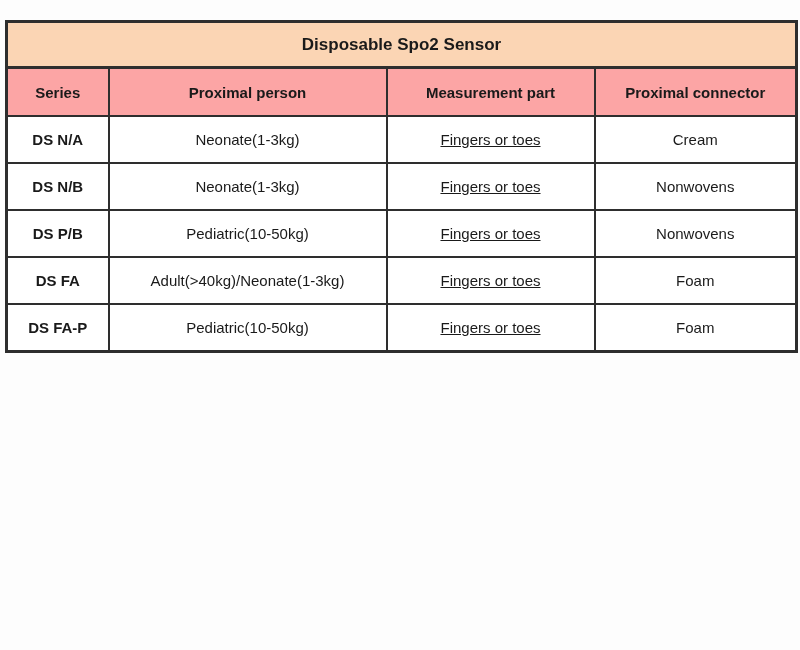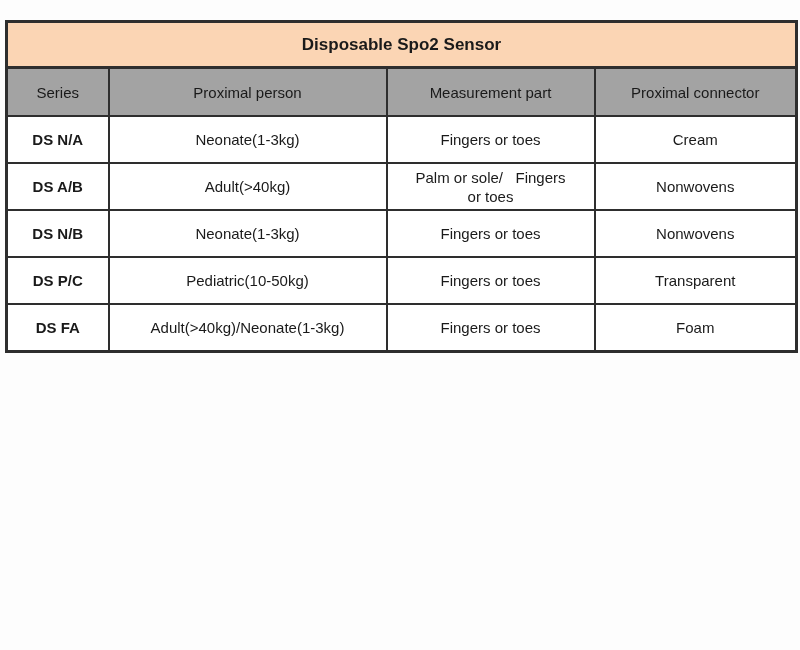--- a/index.html
+++ b/index.html
@@ -32,28 +32,28 @@
   }
   tr.title-row th {
     height: 43px;
     background: #fbd5b4;
     font-size: 17px;
     font-weight: bold;
     border-bottom: 3px solid #2e2e2e;
   }
   tr.header-row th {
     height: 46px;
-    background: #a3a3a3;
+    background: #fca5a5;
     font-size: 15px;
-    font-weight: normal;
+    font-weight: bold;
   }
   tbody tr { height: 47px; }
   td { font-size: 15px; line-height: 19px; text-align: center; }
   td.series { font-weight: bold; }
-  td.part { white-space: pre-wrap; }
+  td.part { white-space: pre-wrap; text-decoration: underline; }
 </style>
 </head>
 <body>
 
 <div class="table-wrap">
   <table>
     <colgroup>
       <col style="width:102px">
       <col style="width:278px">
       <col style="width:208px">
@@ -71,39 +71,38 @@
       </tr>
     </thead>
     <tbody>
       <tr>
         <td class="series">DS N/A</td>
         <td>Neonate(1-3kg)</td>
         <td class="part">Fingers or toes</td>
         <td>Cream</td>
       </tr>
       <tr>
-        <td class="series">DS A/B</td>
-        <td>Adult(&gt;40kg)</td>
-        <td class="part">Palm or sole/   Fingers
-or toes</td>
-        <td>Nonwovens</td>
-      </tr>
-      <tr>
         <td class="series">DS N/B</td>
         <td>Neonate(1-3kg)</td>
         <td class="part">Fingers or toes</td>
         <td>Nonwovens</td>
       </tr>
       <tr>
-        <td class="series">DS P/C</td>
+        <td class="series">DS P/B</td>
         <td>Pediatric(10-50kg)</td>
         <td class="part">Fingers or toes</td>
-        <td>Transparent</td>
+        <td>Nonwovens</td>
       </tr>
       <tr>
         <td class="series">DS FA</td>
         <td>Adult(&gt;40kg)/Neonate(1-3kg)</td>
+        <td class="part">Fingers or toes</td>
+        <td>Foam</td>
+      </tr>
+      <tr>
+        <td class="series">DS FA-P</td>
+        <td>Pediatric(10-50kg)</td>
         <td class="part">Fingers or toes</td>
         <td>Foam</td>
       </tr>
     </tbody>
   </table>
 </div>
 
 </body></html>

